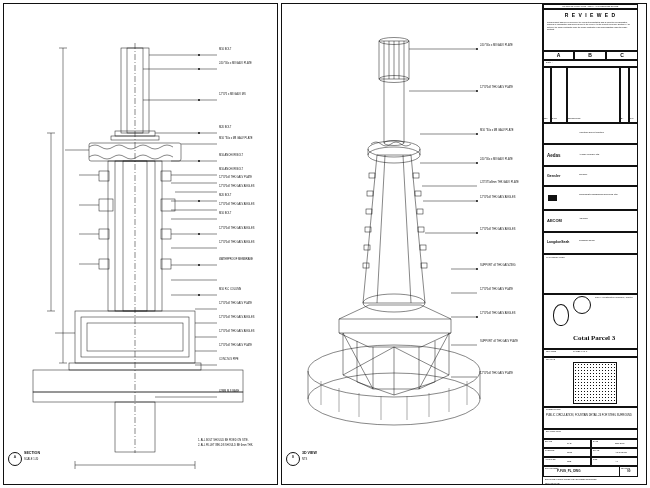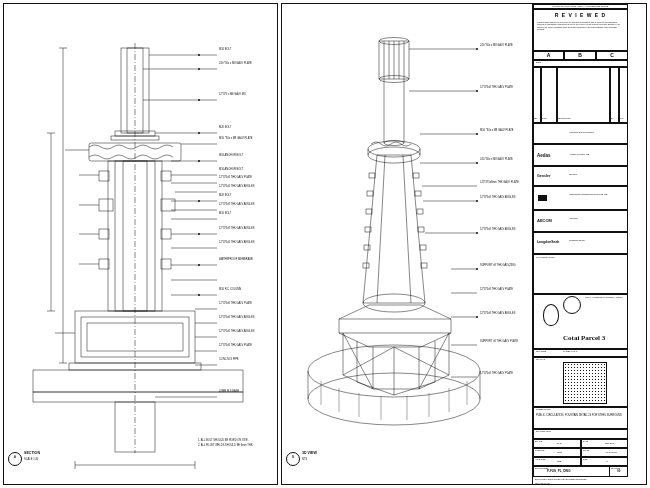--- a/index.html
+++ b/index.html
@@ -6,21 +6,21 @@
   body{width:650px;height:488px;overflow:hidden;font-family:"Liberation Sans",sans-serif;}
   #sheet{position:relative;width:650px;height:488px;background:#ffffff;}
   .frame{position:absolute;border:1px solid #111;box-sizing:border-box;background:#fff;}
   .lbl{position:absolute;font-size:2.6px;line-height:1.05;color:#111;white-space:nowrap;}
   .lbl6{position:absolute;font-size:3.6px;line-height:1.1;color:#111;white-space:nowrap;}
   .ctr{text-align:center;}
   .box{position:absolute;border:0.5px solid #111;box-sizing:border-box;}
   .grid-dot{position:absolute;box-sizing:border-box;border:0.5px solid #111;
     background:radial-gradient(#111 0.35px,transparent 0.4px) 0 0/3px 3px;}
   
-  #tb{position:absolute;right:3px;top:3px;width:115px;height:482px;border:1px solid #111;box-sizing:border-box;background:#fff;}
+  #tb{position:absolute;right:3px;top:3px;width:105px;height:482px;border:1px solid #111;box-sizing:border-box;background:#fff;}
   .mini{font-size:2.4px;line-height:1.15;color:#111;}
   .mini3{font-size:3px;line-height:1.15;color:#111;}
   .bold{font-weight:bold;}
   .cen{text-align:center;}
   .logo{position:absolute;font-size:4px;font-weight:bold;color:#111;}
   .blk{position:absolute;background:#111;}
   svg{position:absolute;top:0;left:0;overflow:visible;}
 </style>
 </head>
 <body>

